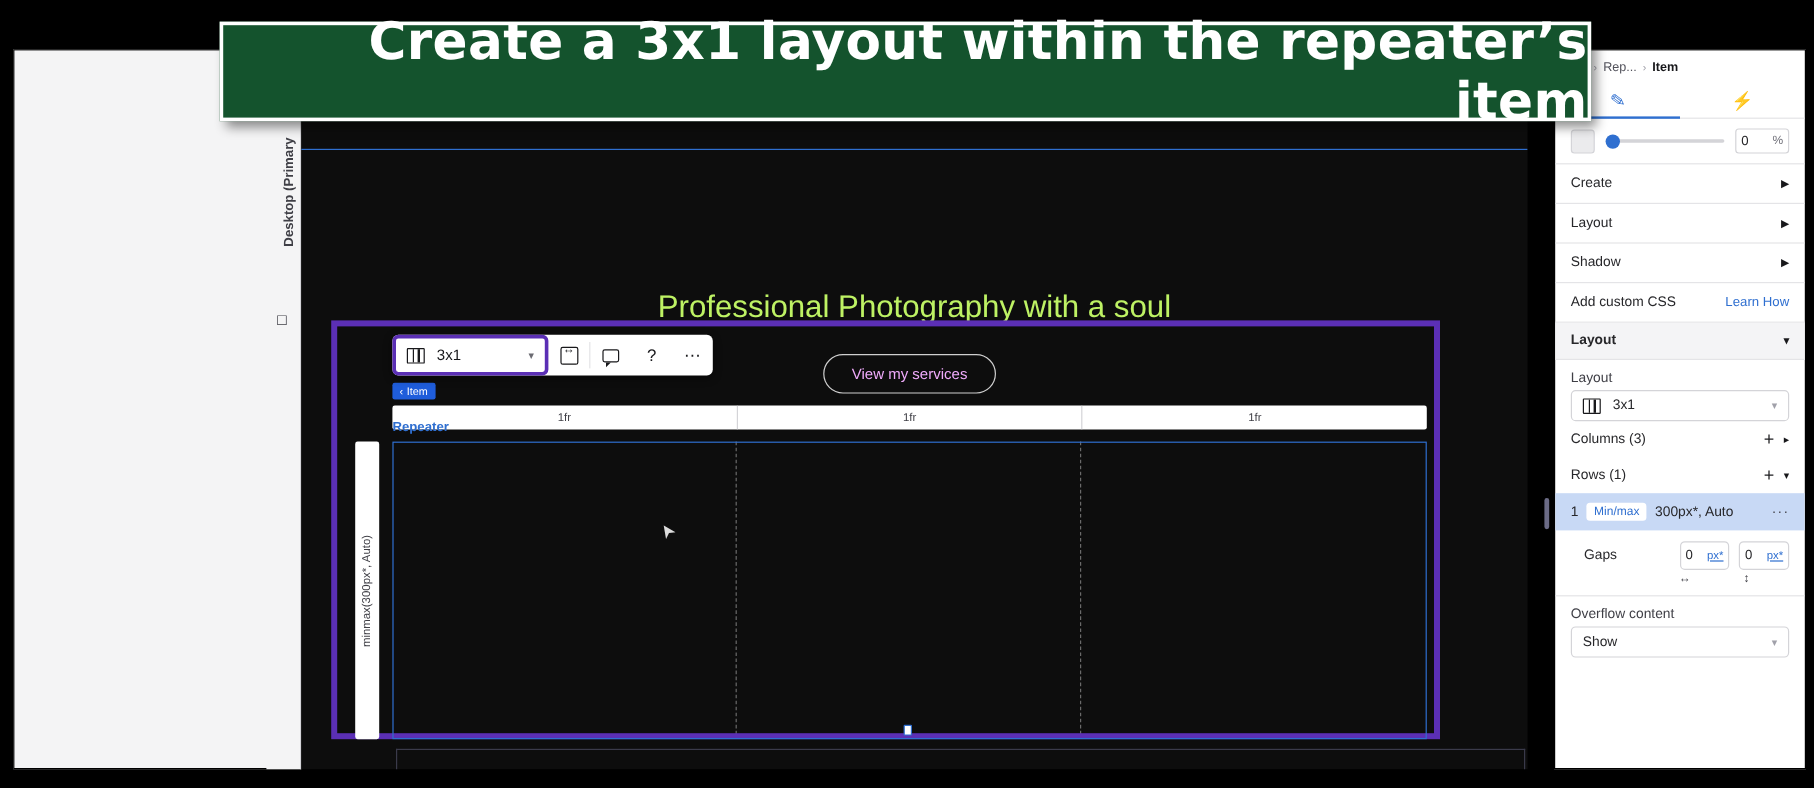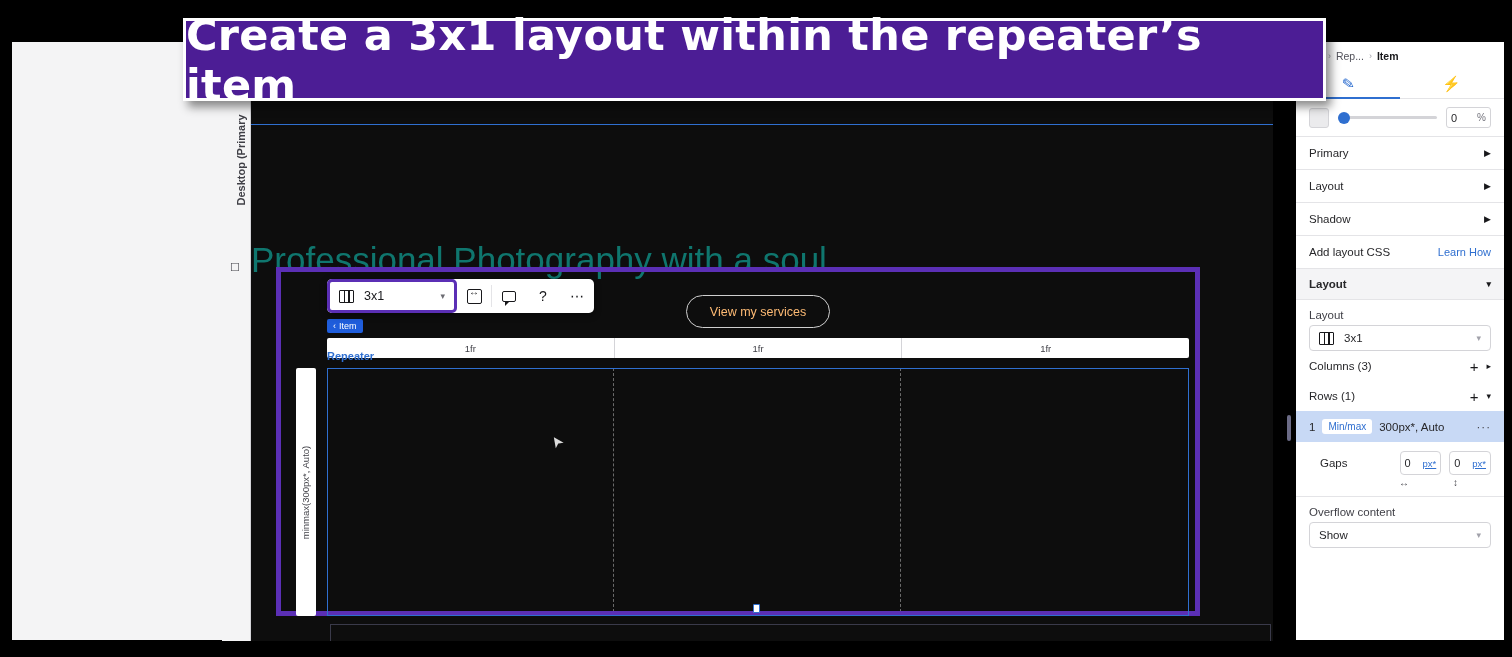--- a/index.html
+++ b/index.html
@@ -54,26 +54,26 @@
   .canvas-topline {
     position: absolute; left: 0px; top: 26px;
     width: 1022px; height: 1px; background: #2f6fd0;
   }
   .section-eyebrow {
     position: absolute; left: 0; top: 108px; width: 1022px;
     text-align: center; color: #8e8e96; font-size: 14px; letter-spacing: .5px;
   }
   .section-heading {
     position: absolute; left: 0; top: 142px; width: 1022px;
-    color: #0f766e; font-size: 35px; font-weight: 400;
+    text-align: center; color: #bef264; font-size: 26px; font-weight: 400;
   }
   .cta-button {
     position: absolute; left: 435px; top: 197px;
     width: 144px; height: 33px; border-radius: 17px;
-    border: 1px solid #cfcfcf; color: #fdba74;
+    border: 1px solid #cfcfcf; color: #f0abfc;
     font-size: 12.5px; display: flex; align-items: center; justify-content: center;
     background: transparent;
   }
 
   
   .cell-divider {
     position: absolute; top: 270px; height: 244px; width: 0;
     border-left: 1px dashed #6a6a6a;
   }
   
@@ -174,25 +174,26 @@
   .cursor {
     position: absolute; left: 560px; top: 440px;
     width: 0; height: 0; color:#fff; font-size: 15px; line-height:1;
   }
   .cursor::before { content:"➤"; display:block; transform: rotate(-125deg); color:#dcdcdc; }
 
   
   .banner {
     position: absolute; left: 183px; top: 18px;
     width: 1143px; height: 83px;
-    background: #4c1d95;
+    background: #14532d;
     border: 3px solid #fff;
     box-shadow: 5px 6px 9px rgba(0,0,0,.45);
     display: flex; align-items: center; justify-content: center;
     z-index: 50;
+    text-align: right;
   }
   .banner-text {
     color: #fff; font-size: 43px; font-weight: bold; letter-spacing: .3px;
     font-family: "DejaVu Sans", sans-serif;
   }
 
   
   .inspector {
     position: absolute; left: 1295px; top: 41px;
     width: 210px; height: 600px;
@@ -373,33 +374,33 @@
       <div class="slider">
         <div class="knob"></div>
       </div>
       <div class="num-box">
         <span>0</span>
         <span class="unit">%</span>
       </div>
     </div>
 
     <div class="acc-row">
-      <span>Primary</span>
+      <span>Create</span>
       <span class="caret-r">▶</span>
     </div>
     <div class="acc-row">
       <span>Layout</span>
       <span class="caret-r">▶</span>
     </div>
     <div class="acc-row">
       <span>Shadow</span>
       <span class="caret-r">▶</span>
     </div>
     <div class="acc-row">
-      <span>Add layout CSS</span>
+      <span>Add custom CSS</span>
       <span class="link">Learn How</span>
     </div>
 
     <div class="sec-head">
       <span>Layout</span>
       <span class="caret-r">▾</span>
     </div>
 
     <div class="field-label">Layout</div>
     <div class="dropdown">

